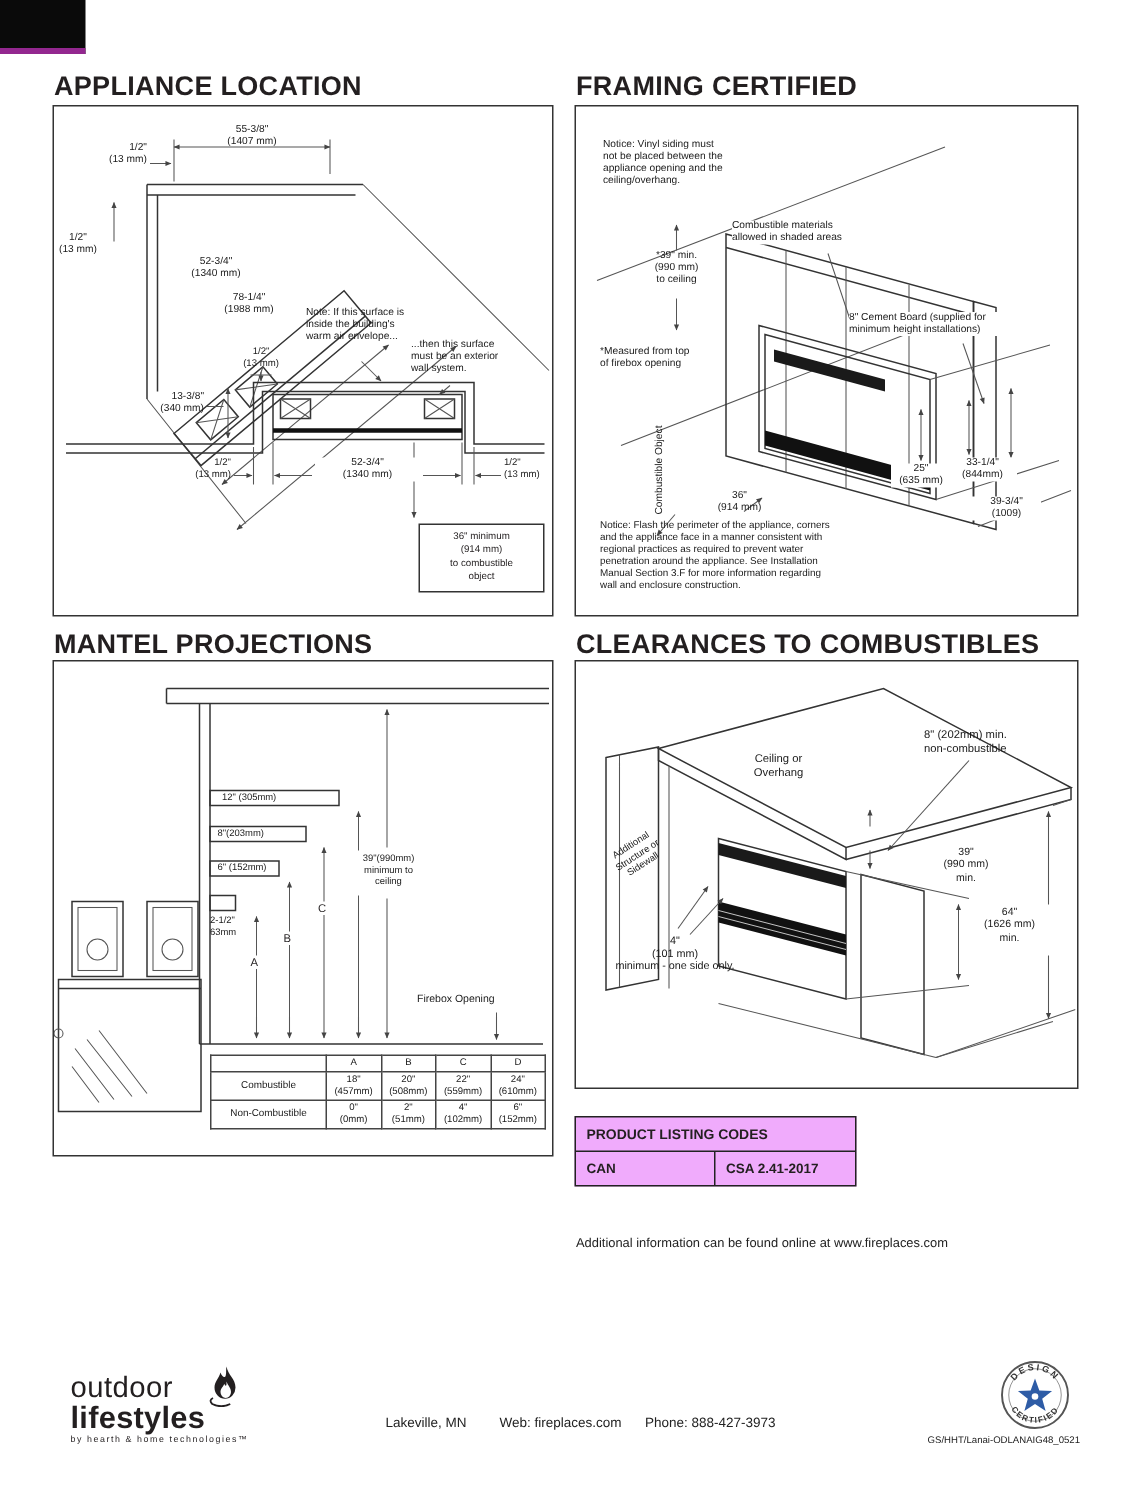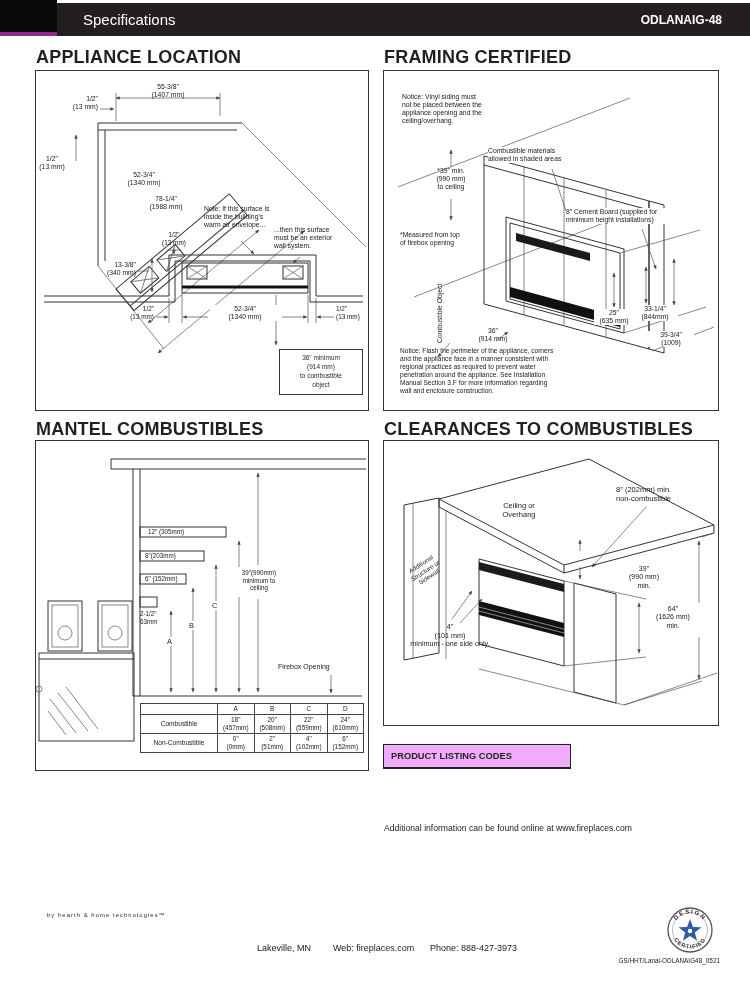--- a/index.html
+++ b/index.html
@@ -52,28 +52,24 @@
     </marker>
     <pattern id="hp" width="5" height="5" patternUnits="userSpaceOnUse" patternTransform="rotate(45)">
       <line x1="0" y1="0" x2="0" y2="5" stroke="#c9c9c9" stroke-width="1"></line>
     </pattern>
   </defs>
 </svg>
 
 <div class="page">
 
   <div class="toptab"></div>
-  <div class="topbar">
-    <span class="bar-title">Specifications</span>
-    <span class="bar-model">ODLANAIG-48</span>
-  </div>
 
   <div class="sec-title" style="left:36px;top:47px">APPLIANCE LOCATION</div>
   <div class="sec-title" style="left:384px;top:47px">FRAMING CERTIFIED</div>
-  <div class="sec-title" style="left:36px;top:419px">MANTEL COMBUSTIBLES</div>
+  <div class="sec-title" style="left:36px;top:419px">MANTEL PROJECTIONS</div>
   <div class="sec-title" style="left:384px;top:419px">CLEARANCES TO COMBUSTIBLES</div>
 
   <div class="box" style="left:35px;top:70px;width:334px;height:341px">
     <svg class="art" width="331" height="338" viewBox="0 0 331 338">
 
       <path class="obj" d="M62,52 H206 M62,59 H201 M62,52 V195 M69,59 V190"></path>
       <path class="dim" d="M206,52 L330,176 M62,195 L128,278"></path>
 
       <g transform="translate(80,218) rotate(-40)">
         <rect x="0" y="0" width="148" height="28" class="obj" fill="#fff"></rect>
@@ -330,24 +326,39 @@
     <div class="lbl c bg" style="left:264px;top:164px;width:50px;font-size:7px">64"
 (1626 mm)
 min.</div>
     <div class="lbl c" style="left:8px;top:182px;width:116px;font-size:7.2px">4"
 (101 mm)
 minimum - one side only.</div>
   </div>
 
   <div class="listing">
     <div class="listing-title">PRODUCT LISTING CODES</div>
+    <div class="lrow">
+      <div class="lcell-a">CAN</div>
+      <div class="lcell-b">CSA 2.41-2017</div>
+    </div>
   </div>
   <div class="addinfo">Additional information can be found online at www.fireplaces.com</div>
 
   <div class="logo">
+    <div class="logo-row">
+      <div>
+        <div class="logo-outdoor">outdoor</div>
+        <div class="logo-lifestyles">lifestyles</div>
+      </div>
+      <svg width="26" height="28" viewBox="0 0 26 28">
+        <path d="M13,1 C14,7 19,9 19,15 A7,7.5 0 1 1 5,15 C5,11 8,9 9,5 C10,8 12,9 12.5,7 C13,5 12.5,3 13,1 Z" fill="#231f20"></path>
+        <path d="M13,11 C14,14 16,15 16,18 A3.5,4 0 1 1 9,18 C9,15.5 11,14.5 11.5,12.5 C12,14 13,14.5 13,12.5 Z" fill="#fff"></path>
+        <path d="M4,22 q-3,1.5 -0.5,4 q6,3 12,0" fill="none" stroke="#231f20" stroke-width="1.2"></path>
+      </svg>
+    </div>
     <div class="logo-tag">by hearth &amp; home technologies™</div>
   </div>
   <div class="fitem" style="left:257px">Lakeville, MN</div>
   <div class="fitem" style="left:333px">Web: fireplaces.com</div>
   <div class="fitem" style="left:430px">Phone: 888-427-3973</div>
 
   <div class="badge">
     <svg width="46" height="46" viewBox="0 0 46 46">
       <circle cx="23" cy="23" r="22" fill="#fff" stroke="#555" stroke-width="1.3"></circle>
       <circle cx="23" cy="23" r="17.5" fill="none" stroke="#888" stroke-width="0.6"></circle>

